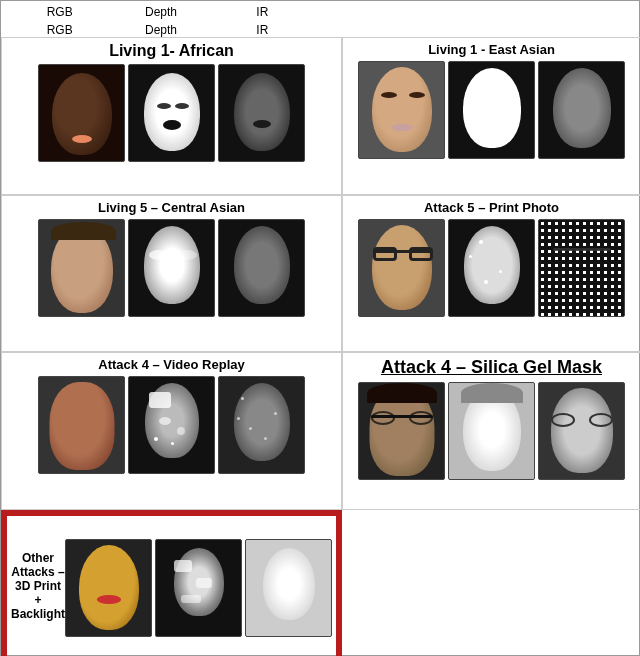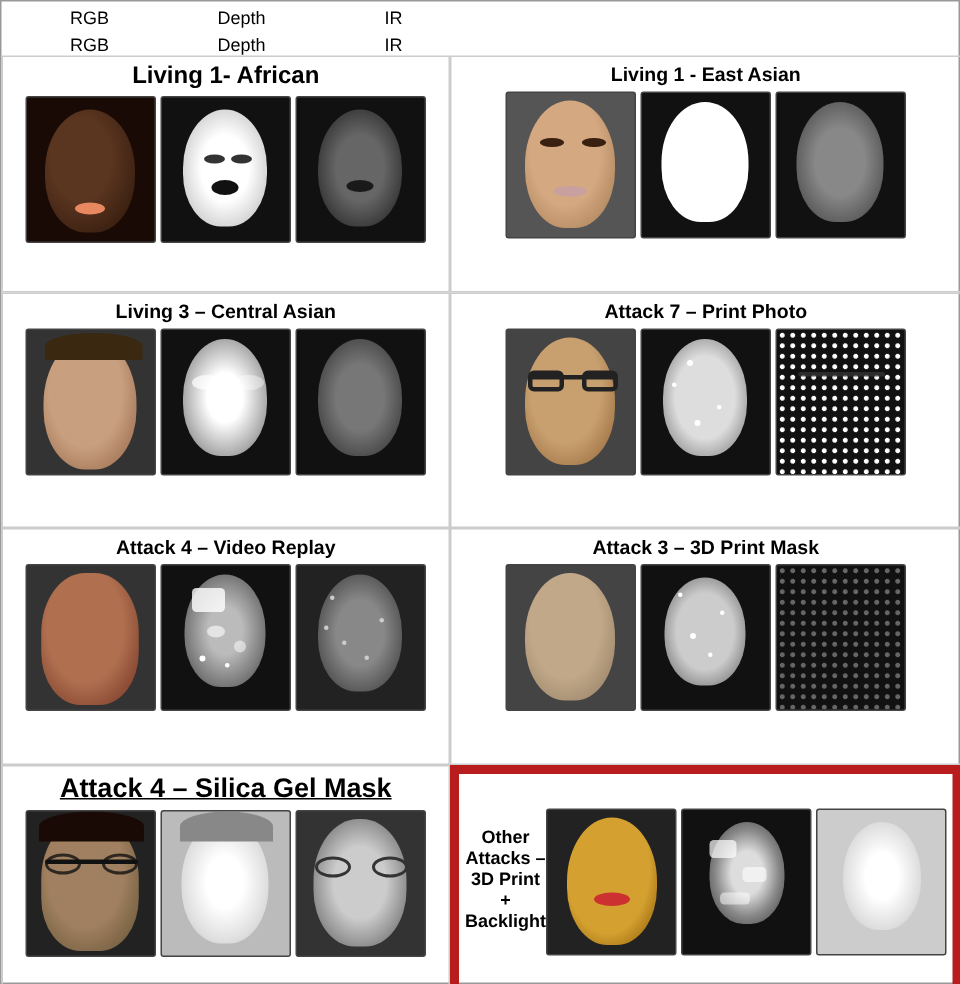--- a/index.html
+++ b/index.html
@@ -65,39 +65,39 @@
         <div style="width:87px;height:98px;background:#111;border:1px solid #444;border-radius:2px;position:relative;overflow:hidden;">
           <div style="position:absolute;top:6px;left:50%;transform:translateX(-50%);width:58px;height:80px;border-radius:50% 50% 45% 45%;background:#fff;"></div>
         </div>
         <div style="width:87px;height:98px;background:#111;border:1px solid #444;border-radius:2px;position:relative;overflow:hidden;">
           <div style="position:absolute;top:6px;left:50%;transform:translateX(-50%);width:58px;height:80px;border-radius:50% 50% 45% 45%;background:radial-gradient(ellipse at center,#888 40%,#555 80%,#222 100%);"></div>
         </div>
       </div>
     </div>
 
     <div style="display:flex;flex-direction:column;align-items:center;padding:4px;border:1px solid #ccc;">
-      <div style="font-weight:bold;font-size:13px;margin-bottom:4px;">Living 3 – Central Asian</div>
+      <div style="font-weight:bold;font-size:13px;margin-bottom:4px;">Living 5 – Central Asian</div>
       <div style="display:flex;gap:3px;">
         <div style="width:87px;height:98px;background:#333;border:1px solid #444;border-radius:2px;position:relative;overflow:hidden;">
           <div style="position:absolute;top:5px;left:50%;transform:translateX(-50%);width:62px;height:88px;border-radius:50% 50% 45% 45%;background:radial-gradient(ellipse at 45% 40%, #c8a080 50%, #906040 100%);"></div>
           <div style="position:absolute;top:2px;left:12px;width:65px;height:18px;background:#3a2810;border-radius:50% 50% 0 0;"></div>
         </div>
         <div style="width:87px;height:98px;background:#111;border:1px solid #444;border-radius:2px;position:relative;overflow:hidden;">
           <div style="position:absolute;top:6px;left:50%;transform:translateX(-50%);width:56px;height:78px;border-radius:50% 50% 45% 45%;background:radial-gradient(ellipse at center,#fff 30%,#aaa 70%,#555 100%);"></div>
           <div style="position:absolute;top:30px;left:20px;width:20px;height:10px;background:#fff;border-radius:50%;opacity:0.7;"></div>
           <div style="position:absolute;top:30px;left:48px;width:20px;height:10px;background:#fff;border-radius:50%;opacity:0.4;"></div>
         </div>
         <div style="width:87px;height:98px;background:#111;border:1px solid #444;border-radius:2px;position:relative;overflow:hidden;">
           <div style="position:absolute;top:6px;left:50%;transform:translateX(-50%);width:56px;height:78px;border-radius:50% 50% 45% 45%;background:radial-gradient(ellipse at center,#777 40%,#444 80%,#111 100%);"></div>
         </div>
       </div>
     </div>
 
     <div style="display:flex;flex-direction:column;align-items:center;padding:4px;border:1px solid #ccc;">
-      <div style="font-weight:bold;font-size:13px;margin-bottom:4px;">Attack 7 – Print Photo</div>
+      <div style="font-weight:bold;font-size:13px;margin-bottom:4px;">Attack 5 – Print Photo</div>
       <div style="display:flex;gap:3px;">
         <div style="width:87px;height:98px;background:#444;border:1px solid #444;border-radius:2px;position:relative;overflow:hidden;">
           <div style="position:absolute;top:5px;left:50%;transform:translateX(-50%);width:60px;height:85px;border-radius:50% 50% 45% 45%;background:radial-gradient(ellipse at 45% 40%, #c8a070 50%, #906030 100%);"></div>
 
           <div style="position:absolute;top:30px;left:14px;width:58px;height:3px;background:#222;border-radius:2px;"></div>
           <div style="position:absolute;top:27px;left:14px;width:24px;height:14px;border:3px solid #222;border-radius:4px;background:transparent;"></div>
           <div style="position:absolute;top:27px;left:50px;width:24px;height:14px;border:3px solid #222;border-radius:4px;background:transparent;"></div>
         </div>
         <div style="width:87px;height:98px;background:#111;border:1px solid #444;border-radius:2px;position:relative;overflow:hidden;">
           <div style="position:absolute;top:6px;left:50%;transform:translateX(-50%);width:56px;height:78px;border-radius:50% 50% 45% 45%;background:radial-gradient(ellipse at center,#ddd 50%,#999 80%,#444 100%);"></div>
@@ -135,39 +135,20 @@
 
           <div style="position:absolute;top:20px;left:22px;width:3px;height:3px;background:#ccc;border-radius:50%;"></div>
           <div style="position:absolute;top:35px;left:55px;width:3px;height:3px;background:#ccc;border-radius:50%;"></div>
           <div style="position:absolute;top:50px;left:30px;width:3px;height:3px;background:#ccc;border-radius:50%;"></div>
           <div style="position:absolute;top:60px;left:45px;width:3px;height:3px;background:#ccc;border-radius:50%;"></div>
           <div style="position:absolute;top:40px;left:18px;width:3px;height:3px;background:#ccc;border-radius:50%;"></div>
         </div>
       </div>
     </div>
 
-    <div style="display:flex;flex-direction:column;align-items:center;padding:4px;border:1px solid #ccc;">
-      <div style="font-weight:bold;font-size:13px;margin-bottom:4px;">Attack 3 – 3D Print Mask</div>
-      <div style="display:flex;gap:3px;">
-        <div style="width:87px;height:98px;background:#444;border:1px solid #444;border-radius:2px;position:relative;overflow:hidden;">
-          <div style="position:absolute;top:5px;left:50%;transform:translateX(-50%);width:60px;height:85px;border-radius:50% 50% 45% 45%;background:radial-gradient(ellipse at 45% 40%, #c0a888 50%, #907860 100%);"></div>
-        </div>
-        <div style="width:87px;height:98px;background:#111;border:1px solid #444;border-radius:2px;position:relative;overflow:hidden;">
-          <div style="position:absolute;top:8px;left:50%;transform:translateX(-50%);width:54px;height:72px;border-radius:50% 50% 45% 45%;background:radial-gradient(ellipse at center,#ccc 50%,#888 80%,#444 100%);"></div>
-
-          <div style="position:absolute;top:18px;left:24px;width:3px;height:3px;background:#fff;border-radius:50%;"></div>
-          <div style="position:absolute;top:30px;left:52px;width:3px;height:3px;background:#fff;border-radius:50%;"></div>
-          <div style="position:absolute;top:45px;left:32px;width:4px;height:4px;background:#fff;border-radius:50%;"></div>
-          <div style="position:absolute;top:58px;left:44px;width:3px;height:3px;background:#fff;border-radius:50%;"></div>
-        </div>
-        <div style="width:87px;height:98px;background:#111;border:1px solid #444;border-radius:2px;position:relative;overflow:hidden;">
-          <div style="position:absolute;top:0;left:0;width:100%;height:100%;background-image:radial-gradient(circle,#666 1.5px,transparent 1.5px);background-size:7px 7px;"></div>
-        </div>
-      </div>
-    </div>
 
     <div style="display:flex;flex-direction:column;align-items:center;padding:4px;border:1px solid #ccc;">
       <div style="font-weight:bold;font-size:18px;margin-bottom:4px;text-decoration:underline;">Attack 4 – Silica Gel Mask</div>
       <div style="display:flex;gap:3px;">
         <div style="width:87px;height:98px;background:#222;border:1px solid #444;border-radius:2px;position:relative;overflow:hidden;">
           <div style="position:absolute;top:5px;left:50%;transform:translateX(-50%);width:65px;height:88px;border-radius:45% 45% 40% 40%;background:radial-gradient(ellipse at 45% 40%, #a08060 50%, #605030 100%);"></div>
 
           <div style="position:absolute;top:32px;left:12px;width:62px;height:3px;background:#111;border-radius:2px;"></div>
           <div style="position:absolute;top:28px;left:12px;width:24px;height:14px;border:2.5px solid #111;border-radius:50%;background:transparent;opacity:0.8;"></div>
           <div style="position:absolute;top:28px;left:50px;width:24px;height:14px;border:2.5px solid #111;border-radius:50%;background:transparent;opacity:0.8;"></div>

